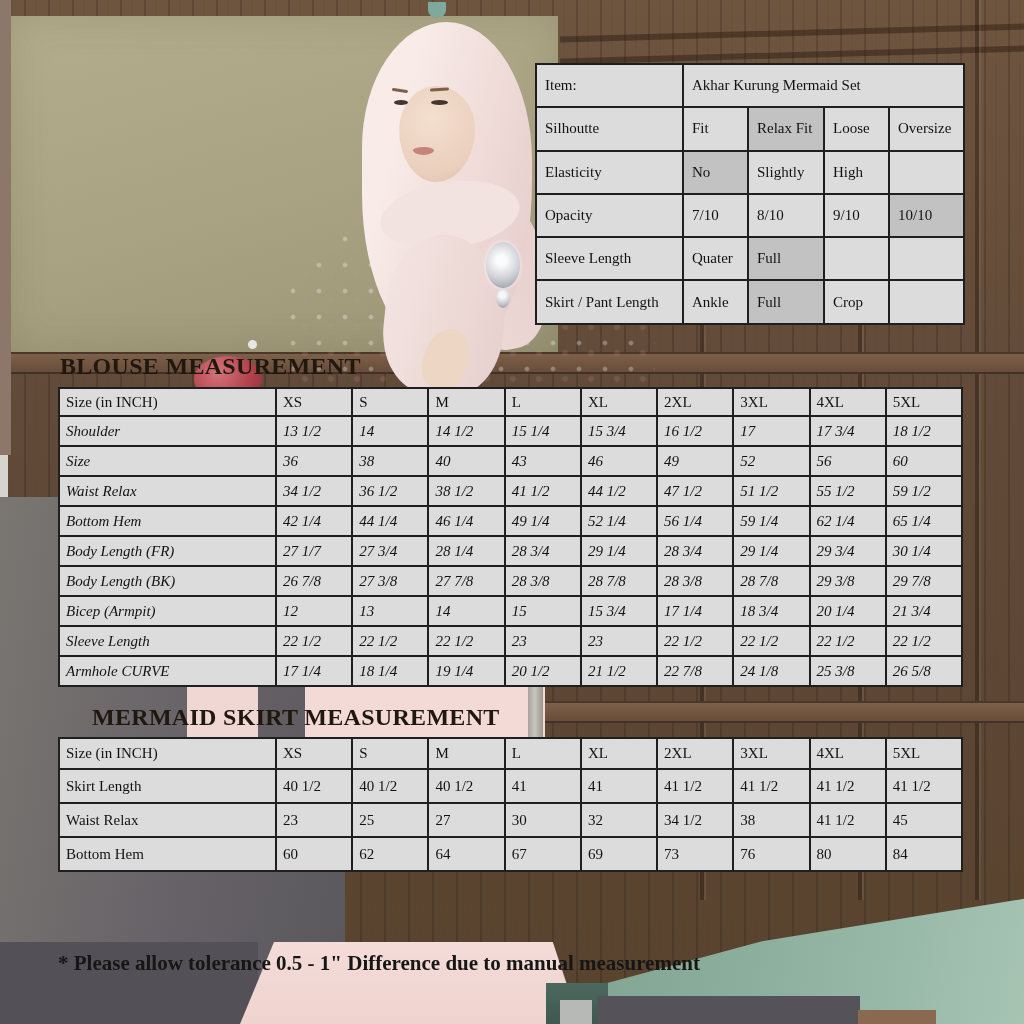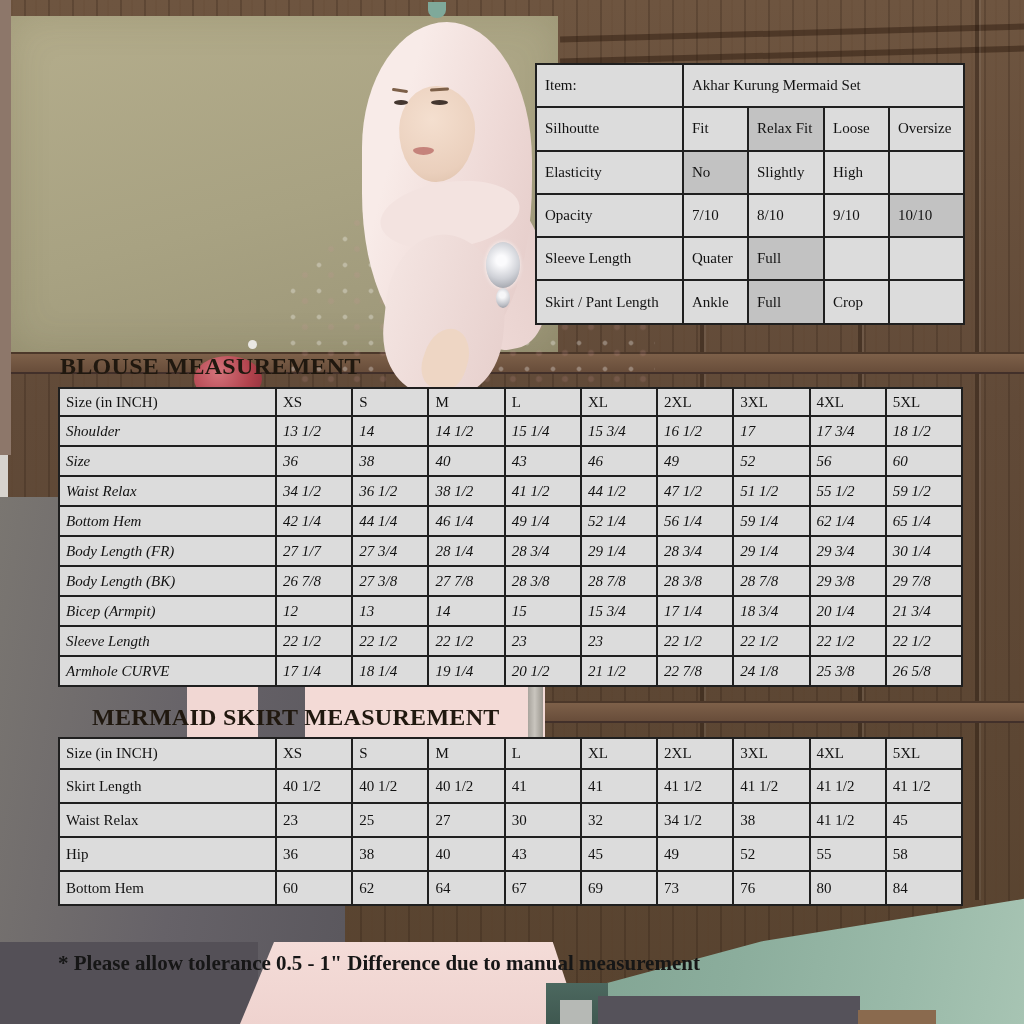--- a/index.html
+++ b/index.html
@@ -427,32 +427,20 @@
           <td>25</td>
           <td>27</td>
           <td>30</td>
           <td>32</td>
           <td>34 1/2</td>
           <td>38</td>
           <td>41 1/2</td>
           <td>45</td>
         </tr>
         <tr>
-          <th>Hip</th>
-          <td>36</td>
-          <td>38</td>
-          <td>40</td>
-          <td>43</td>
-          <td>45</td>
-          <td>49</td>
-          <td>52</td>
-          <td>55</td>
-          <td>58</td>
-        </tr>
-        <tr>
           <th>Bottom Hem</th>
           <td>60</td>
           <td>62</td>
           <td>64</td>
           <td>67</td>
           <td>69</td>
           <td>73</td>
           <td>76</td>
           <td>80</td>
           <td>84</td>

